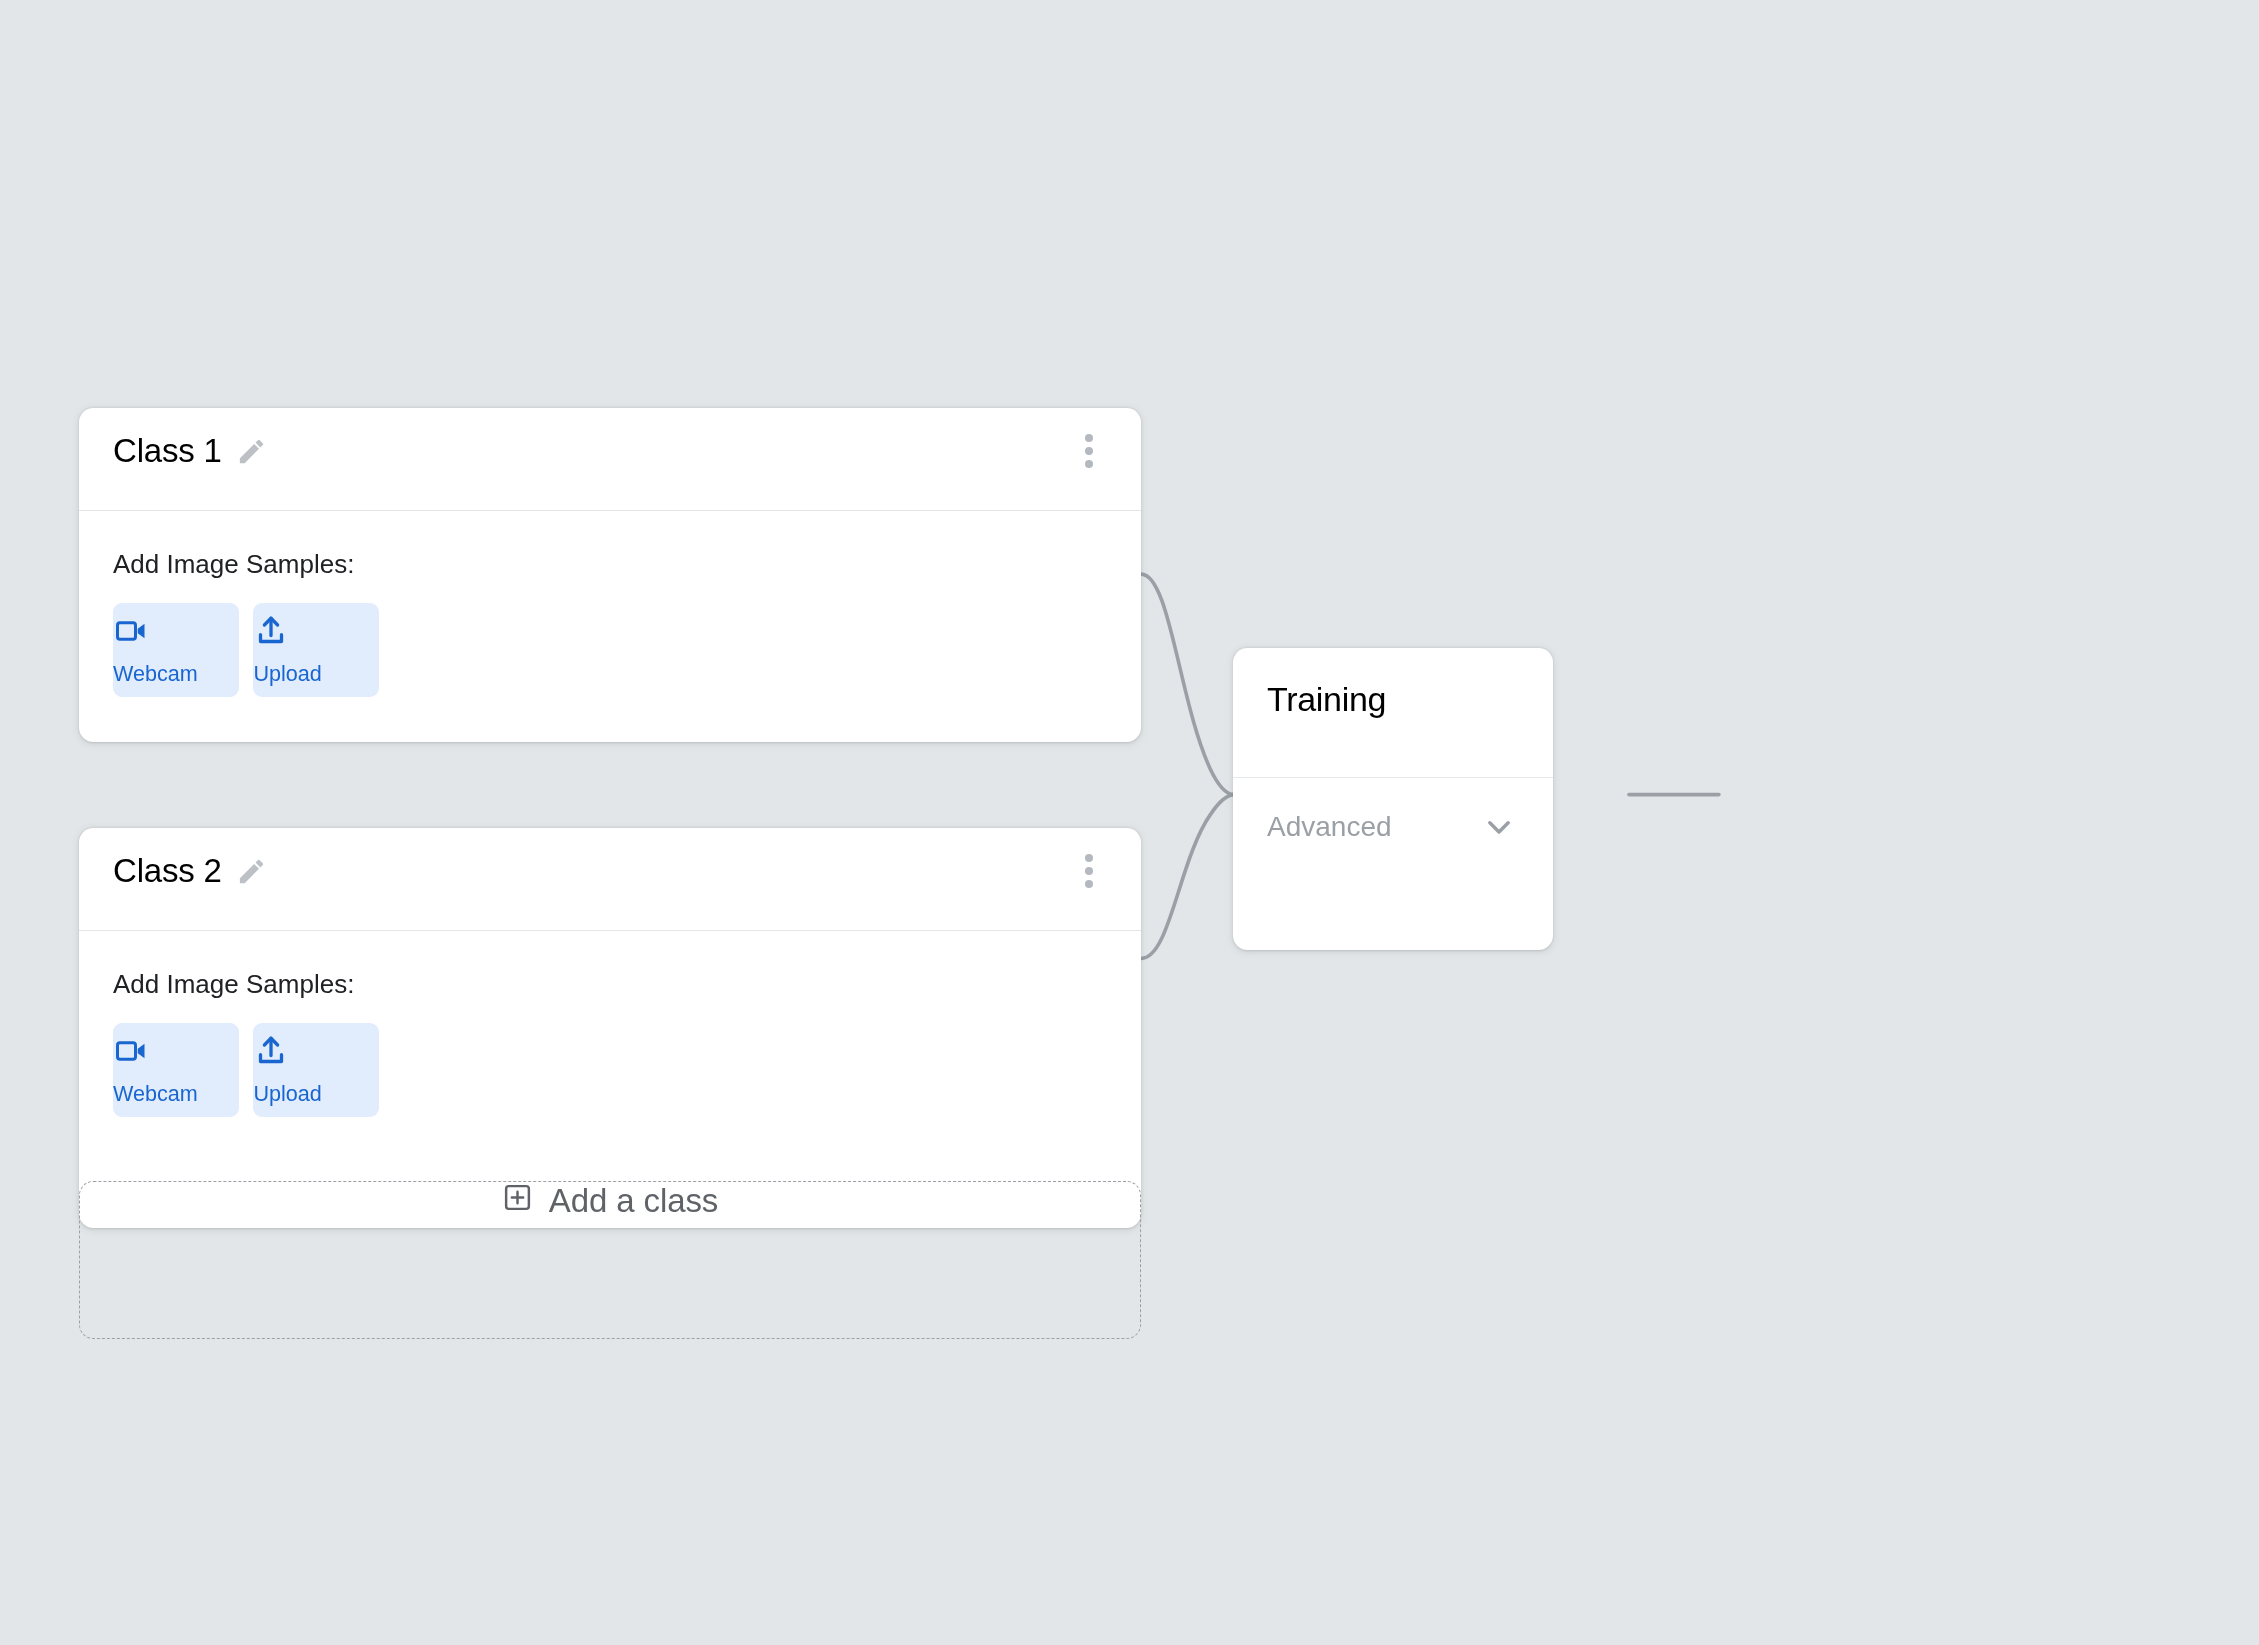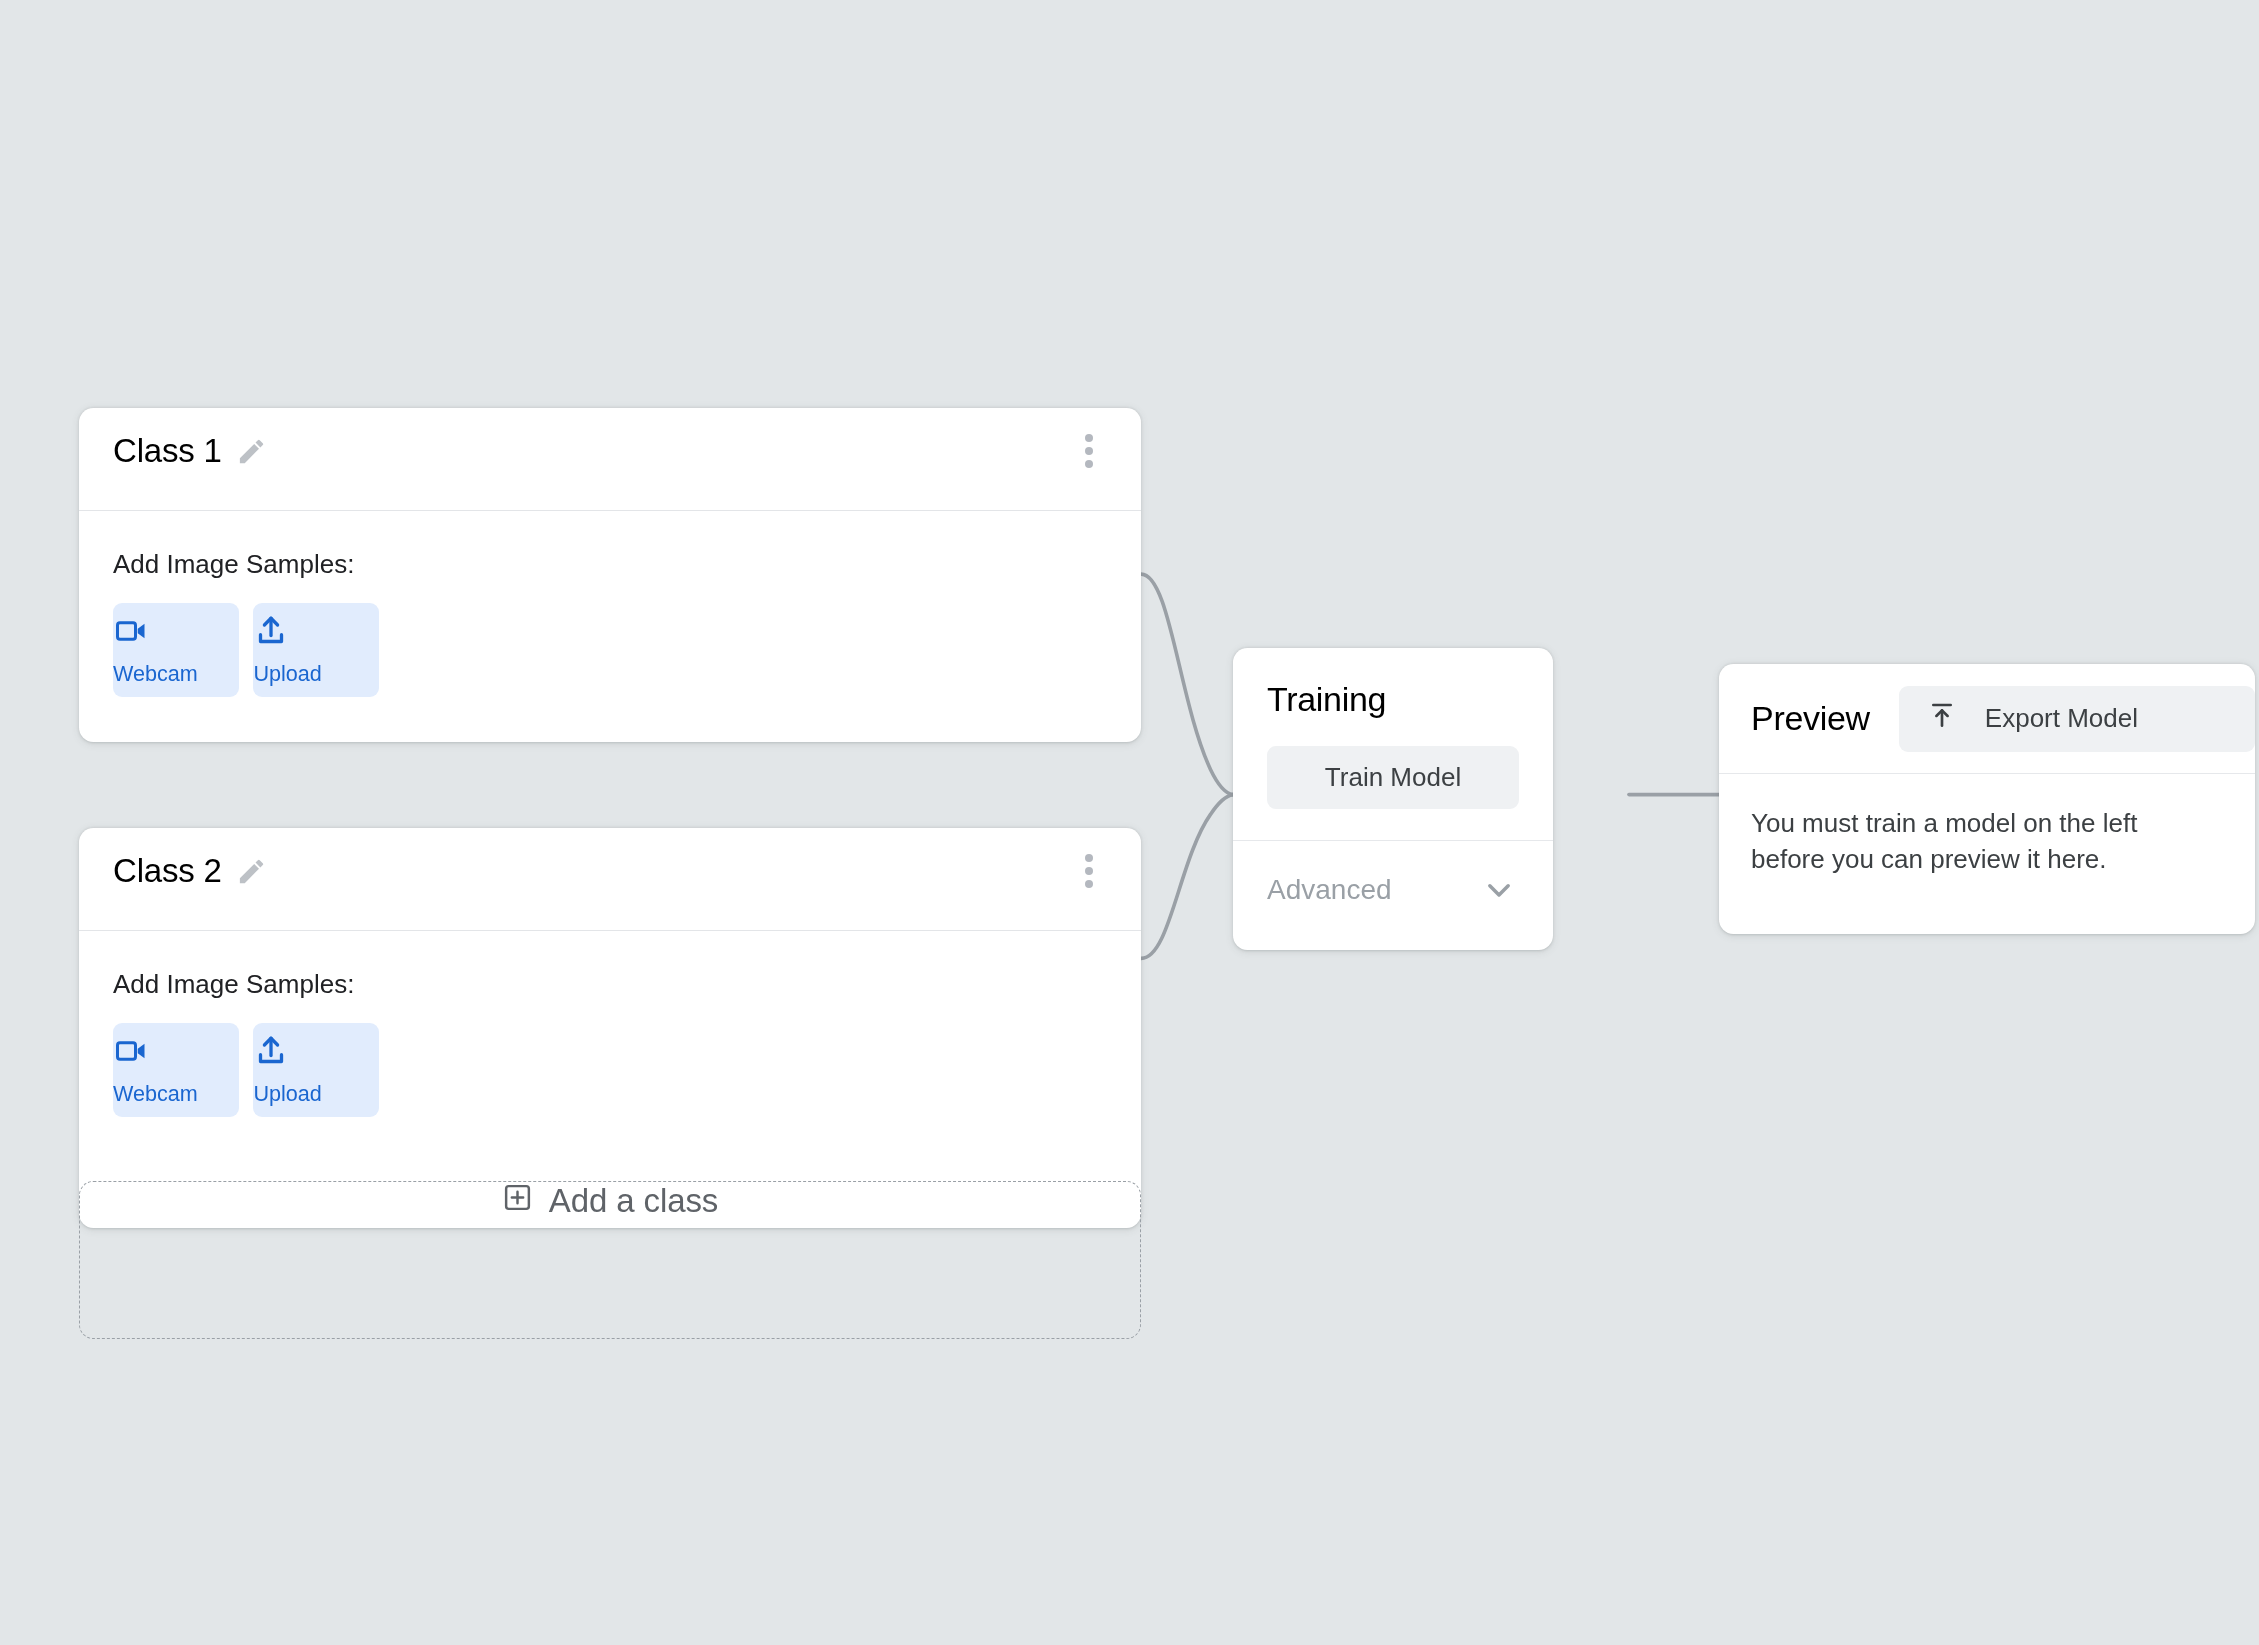--- a/index.html
+++ b/index.html
@@ -312,45 +312,26 @@
         <rect x="3.2" y="3.2" width="17.6" height="17.6" rx="2" stroke="#5f6368" stroke-width="1.9"></rect>
         <path d="M12 7.6 V16.4 M7.6 12 H16.4" stroke="#5f6368" stroke-width="1.9" stroke-linecap="round"></path>
       </svg>
     </span>
     <span class="lbl">Add a class</span>
   </div>
 
   <div class="card" id="training-card">
     <div class="training-top">
       <div class="training-title">Training</div>
-      <button class="train-btn">Train Model</button>
     </div>
     <div class="training-advanced">
       <span class="lbl">Advanced</span>
       <span class="chev">
         <svg width="40" height="40" viewBox="0 0 24 24" fill="none">
           <path d="M6.5 9.5 L12 15 L17.5 9.5" stroke="#9aa0a6" stroke-width="2.1" stroke-linecap="round" stroke-linejoin="round"></path>
         </svg>
       </span>
     </div>
   </div>
 
-  <div class="card" id="preview-card">
-    <div class="preview-top">
-      <span class="preview-title">Preview</span>
-      <button class="export-btn">
-        <span>
-          <svg width="32" height="32" viewBox="0 0 24 24" fill="none">
-            <path d="M5.5 4.5 H18.5" stroke="#3c4043" stroke-width="2" stroke-linecap="round"></path>
-            <path d="M12 8.5 V20" stroke="#3c4043" stroke-width="2" stroke-linecap="round"></path>
-            <path d="M7.8 12.7 L12 8.5 L16.2 12.7" stroke="#3c4043" stroke-width="2" stroke-linecap="round" stroke-linejoin="round"></path>
-          </svg>
-        </span>
-        <span>Export Model</span>
-      </button>
-    </div>
-    <div class="preview-body">
-      <div class="preview-msg">You must train a model on the left before you can preview it here.</div>
-    </div>
-  </div>
 
 </div>
 
 
 </body></html>

